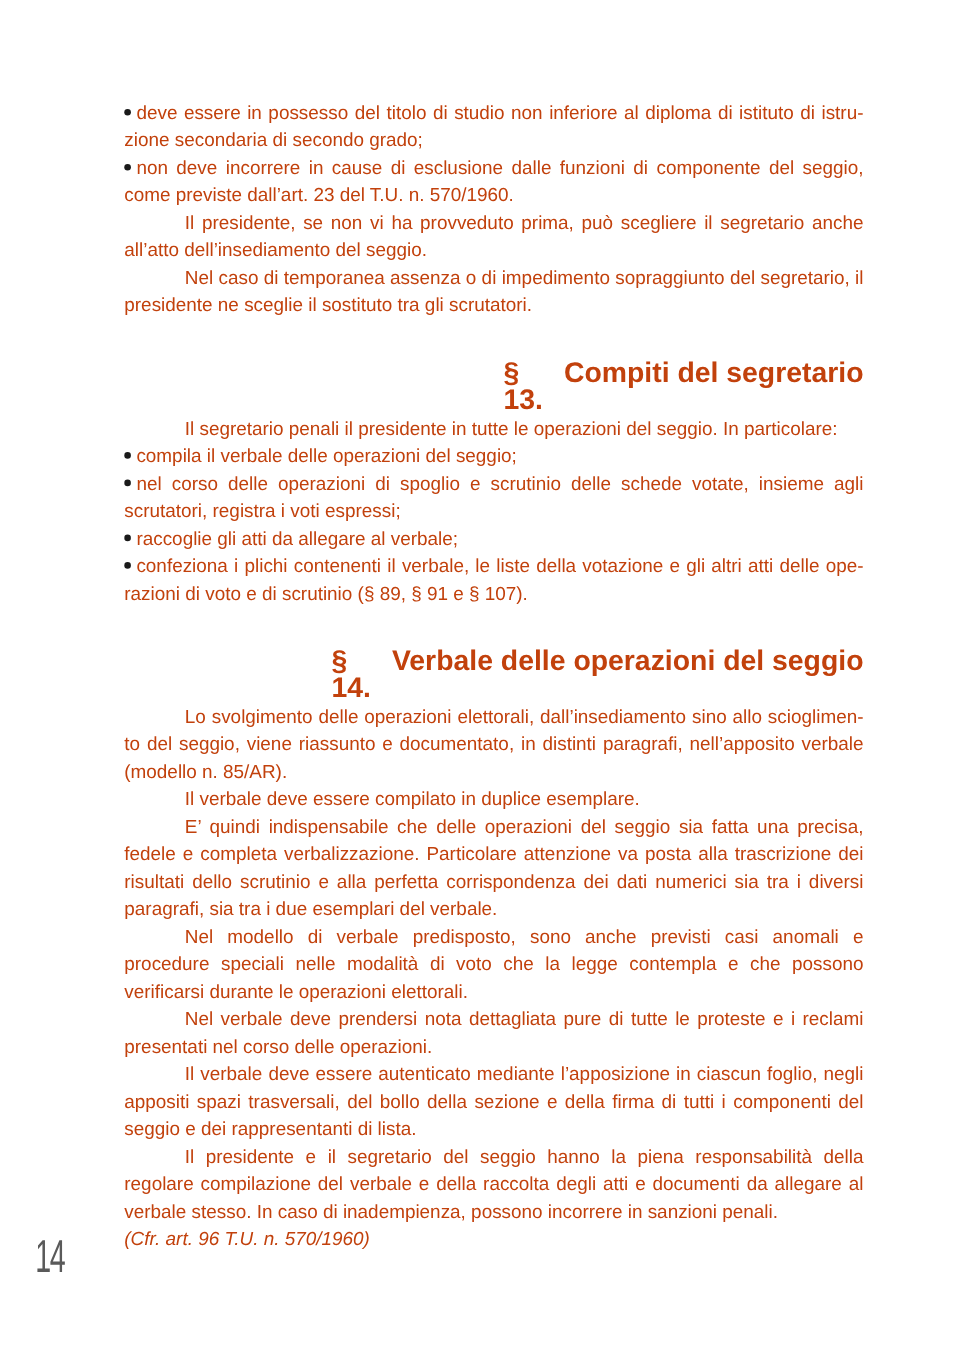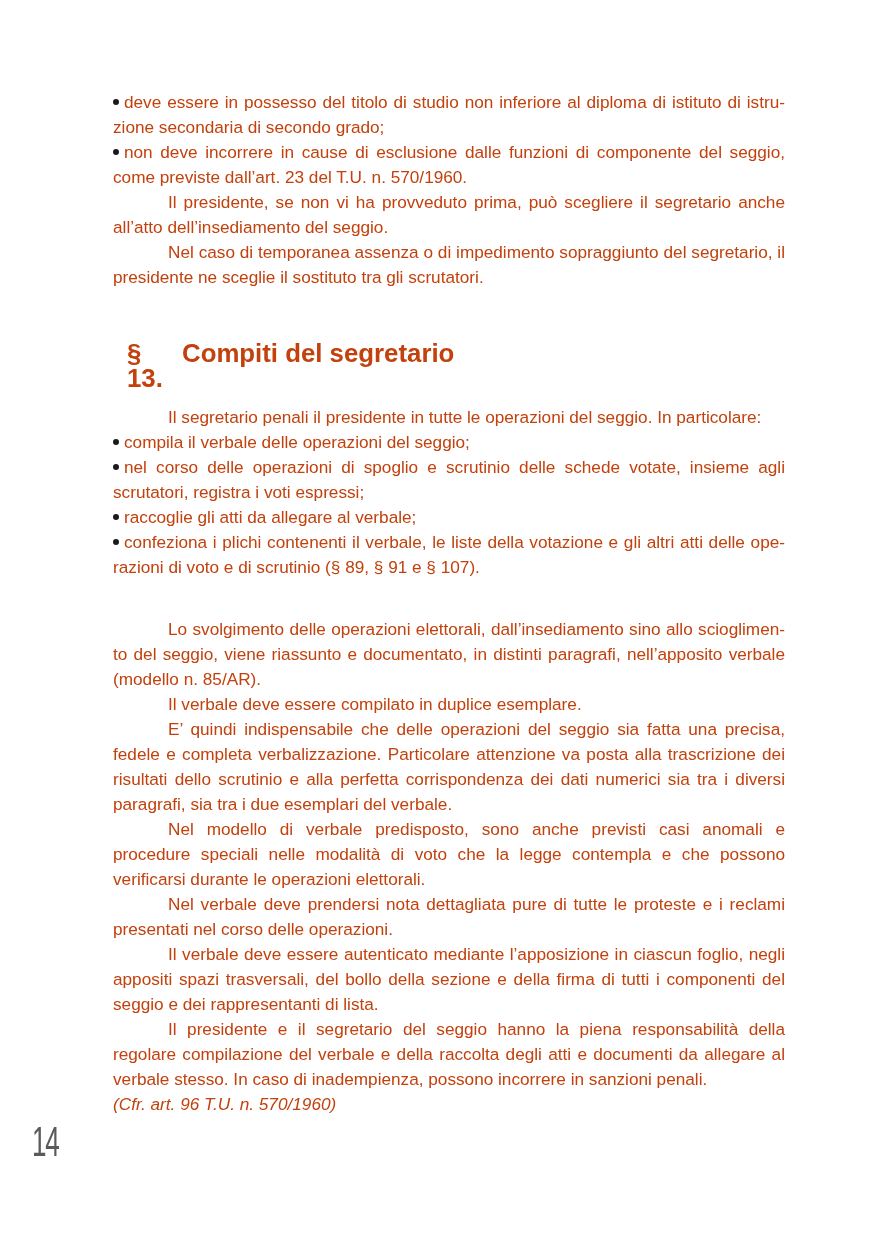--- a/index.html
+++ b/index.html
@@ -8,21 +8,21 @@
     position: absolute; left: 113px; top: 90px; width: 672px;
     font-family: Liberation Sans, sans-serif;
     font-size: 17.2px; line-height: 25px; color: #c2410c;
   }
   .p { margin: 0; text-align: justify; text-align-last: left; hyphens: manual; }
   .p.indent { text-indent: 55px; }
   .bullet { margin: 0; text-align: justify; }
   .bullet .dot { display: inline-block; width: 6px; height: 6px; border-radius: 50%; background: #1a1a1a; vertical-align: middle; margin-right: 5px; position: relative; top: -1px; }
   .cite { margin: 0; font-style: italic; }
   .gap { height: 25px; }
-  .heading { margin: 14px; font-weight: bold; display: flex; }
+  .heading { margin: 0; font-weight: bold; display: flex; justify-content: flex-end; }
   .heading .num { width: 55px; display: inline-block; }
   .pagenum {
     position: absolute; left: 32px; top: 1118px;
     font-family: "Liberation Sans", "DejaVu Sans", sans-serif;
     font-size: 42px; color: #5a5a5a; transform: scaleX(0.62); transform-origin: left top;
     letter-spacing: -2px; line-height: 48px;
   }
 </style>
 </head>
 <body>
@@ -42,20 +42,24 @@
   </h2>
   <p class="p indent">Il segretario penali il presidente in tutte le operazioni del seggio. In particolare:</p>
   <p class="bullet"><span class="dot"></span><span>compila il verbale delle operazioni del seggio;</span></p>
   <p class="bullet"><span class="dot"></span><span>nel corso delle operazioni di spoglio e scrutinio delle schede votate, insieme agli scruta­tori, registra i voti espressi;</span></p>
   <p class="bullet"><span class="dot"></span><span>raccoglie gli atti da allegare al verbale;</span></p>
   <p class="bullet"><span class="dot"></span><span>confeziona i plichi contenenti il verbale, le liste della votazione e gli altri atti delle ope­razioni di voto e di scrutinio (§ 89, § 91 e § 107).</span></p>
 
   <div class="gap"></div>
   <div class="gap" style="height:12px"></div>
 
+  <h2 class="heading">
+    <span class="num">§ 14.</span>
+    <span>Verbale delle operazioni del seggio</span>
+  </h2>
   <p class="p indent">Lo svolgimento delle operazioni elettorali, dall’insediamento sino allo sciogli­men­to del seggio, viene riassunto e documentato, in distinti paragrafi, nell’apposito verbale (modello n. 85/AR).</p>
   <p class="p indent">Il verbale deve essere compilato in duplice esemplare.</p>
   <p class="p indent">E’ quindi indispensabile che delle operazioni del seggio sia fatta una precisa, fedele e completa verbalizzazione. Particolare attenzione va posta alla trascrizione dei risultati dello scrutinio e alla perfetta corrispondenza dei dati numerici sia tra i diversi paragrafi, sia tra i due esemplari del verbale.</p>
   <p class="p indent">Nel modello di verbale predisposto, sono anche previsti casi anomali e procedure speciali nelle modalità di voto che la legge contempla e che possono verificarsi durante le operazioni elettorali.</p>
   <p class="p indent">Nel verbale deve prendersi nota dettagliata pure di tutte le proteste e i reclami pre­sentati nel corso delle operazioni.</p>
   <p class="p indent">Il verbale deve essere autenticato mediante l’apposizione in ciascun foglio, negli appositi spazi trasversali, del bollo della sezione e della firma di tutti i componenti del seg­gio e dei rappresentanti di lista.</p>
   <p class="p indent">Il presidente e il segretario del seggio hanno la piena responsabilità della regolare compilazione del verbale e della raccolta degli atti e documenti da allegare al verbale stes­so. In caso di inadempienza, possono incorrere in sanzioni penali.</p>
   <p class="cite">(Cfr. art. 96 T.U. n. 570/1960)</p>
 </div>
 

